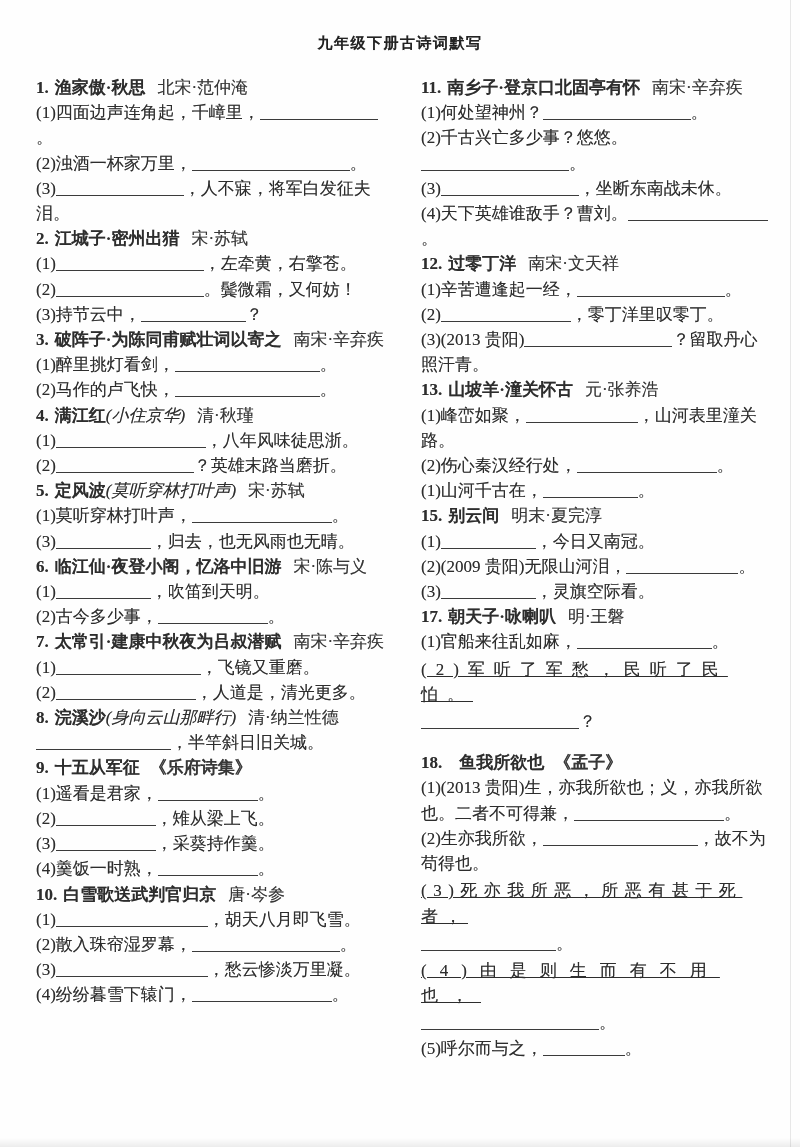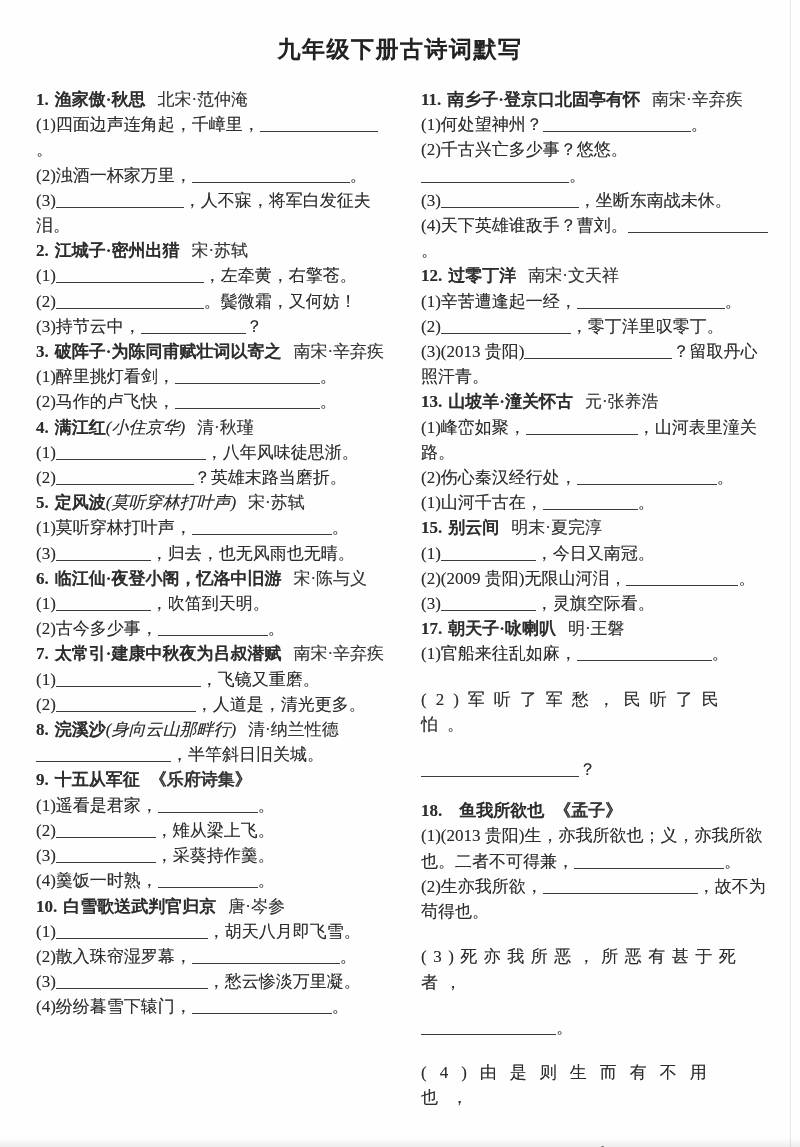--- a/index.html
+++ b/index.html
@@ -2,40 +2,40 @@
 <html><head>
 <meta charset="utf-8">
 <style>
   html,body{margin:0;padding:0;background:#ffffff;}
   .page{
     width:800px;height:1147px;position:relative;background:#fefefe;overflow:hidden;
     font-family:"Liberation Serif","DejaVu Serif",serif;color:#2d2d2d;
     text-shadow:0 0 .5px rgba(40,40,40,.45);
   }
   .title{
-    text-align:center;font-size:23px;font-weight:700;color:#222;
+    text-align:center;font-size:15px;font-weight:700;color:#222;
     margin:34px 0 22px;letter-spacing:1.5px;
   }
   .content{display:flex;padding:0 26px 0 36px;gap:32px;}
   .col{flex:1;min-width:0;font-size:17px;line-height:25.2px;}
   .item{margin:0;}
   .item.gap{margin-top:16px;}
   .head{}
   .num{font-weight:700;margin-right:6px;}
   .item.tight .num{margin-right:17px;}
   .t{font-weight:700;}
   .k{font-weight:400;font-style:italic;}
   .a{margin-left:12px;color:#373737;}
   .a.b{font-weight:700;margin-left:10px;}
   .blank{
     display:inline-block;border-bottom:1.2px solid #3b3b3b;height:15px;
     vertical-align:baseline;margin-bottom:-2px;
   }
   .line{}
-  .line.sp{margin:20px 0;}
+  .line.sp{margin:2px 0;text-decoration:underline;}
   .edge-right{position:absolute;top:0;bottom:0;right:9px;width:1px;background:#e7e7e7;}
   .edge-bottom{position:absolute;left:0;right:0;bottom:0;height:9px;
     background:linear-gradient(rgba(0,0,0,0),rgba(0,0,0,.07));}
 </style>
 </head>
 <body>
 
 <div class="page">
   <h1 class="title">九年级下册古诗词默写</h1>
   <div class="content">

